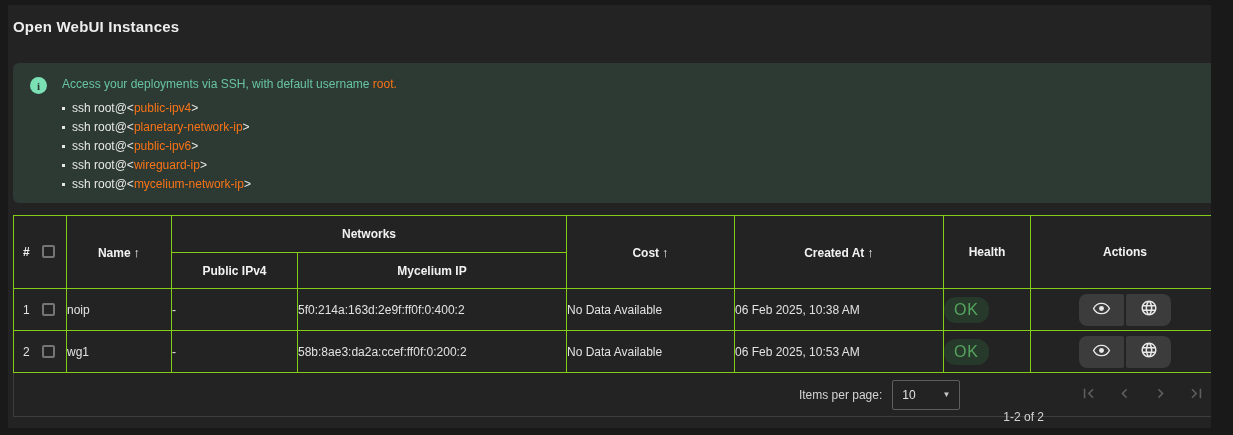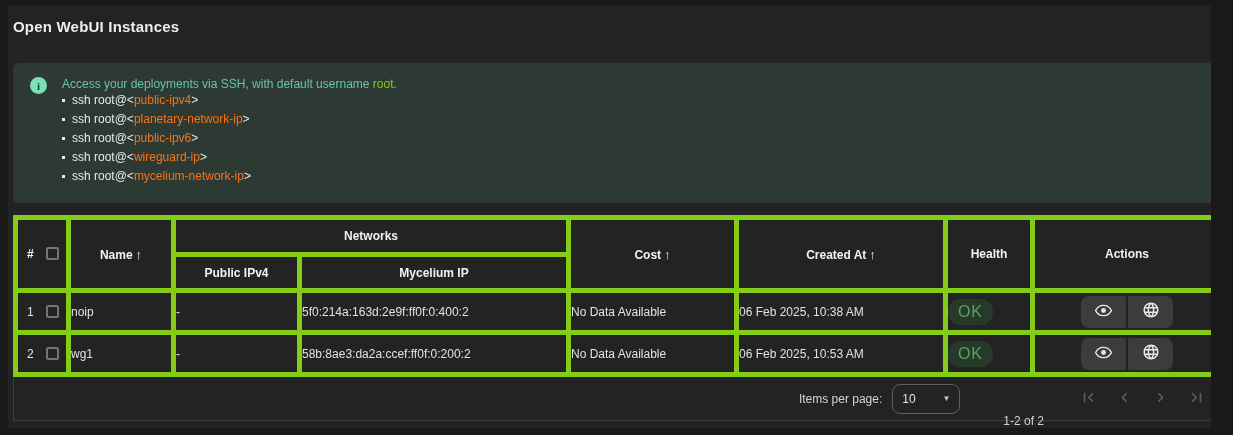--- a/index.html
+++ b/index.html
@@ -9,30 +9,30 @@
   .panel { position:absolute; left:8px; top:5px; width:1216px; height:423px; background:#232323; }
   .panel-inner { padding:0 5px; }
   .page-title { padding-top:13px; font-size:15px; font-weight:bold; color:#ededed; letter-spacing:0.2px; }
 
   
   .banner { position:relative; margin-top:28px; height:140px; background:#2d3a34; border-radius:6px; padding:14px 16px 0 49px; }
   .info-icon { position:absolute; left:17px; top:14px; width:17px; height:17px; border-radius:50%;
                background:#7be0b4; color:#2d3a34; font:bold 11px "Liberation Serif", serif;
                display:flex; align-items:center; justify-content:center; }
   .banner-heading { font-size:12px; color:#68c4a0; }
-  .banner-heading .muted { color:#84cc16; }
-  .ssh-list { list-style:none; margin-top:0;text-align:right; }
+  .banner-heading .muted { color:#f97316; }
+  .ssh-list { list-style:none; margin-top:8px;text-align:right; }
   .ssh-list li { height:19px; line-height:19px; font-size:12px; color:#e8e8e8; display:flex; align-items:center; }
   .bullet { display:inline-block; width:3px; height:3px; background:#e8e8e8; margin-right:7px; }
   .ph { color:#f97316; }
 
   
   .table-wrap { margin-top:12px; }
   table { border-collapse:collapse; table-layout:fixed; width:1206px; }
-  th, td { border:5px solid #84cc16; font-size:12px; }
+  th, td { border:1px solid #84cc16; font-size:12px; }
   th { color:#f2f2f2; font-weight:bold; text-align:center; }
   thead tr.group-row th { height:37px; }
   thead tr.sub-row th { height:36px; }
   tbody td { height:42px; text-align:left; color:#e2e2e2; }
   .cell-index { text-align:left; padding-left:9px; white-space:nowrap; }
   .cb { display:inline-block; width:13px; height:13px; border:2px solid #757575; border-radius:2px;
         vertical-align:middle; margin-left:9px; margin-top:-2px; background:transparent; cursor:pointer; }
   .sort-arrow { font-weight:normal; font-size:13px; margin-left:3px; }
 
   .health-badge { display:inline-block; padding:4px 10px; border-radius:12px; background:#27392b;
@@ -40,21 +40,21 @@
 
   .actions-group { display:flex; justify-content:center; gap:2px; }
   .action-btn { width:45px; height:32px; background:#3c3c3c; border:none; display:flex;
                 align-items:center; justify-content:center; cursor:pointer; }
   .action-btn.left { border-radius:8px 2px 2px 8px; }
   .action-btn.right { border-radius:2px 8px 8px 2px; }
 
   
   .table-footer { width:1206px; height:44px; border:1px solid #3d3d3d; border-top:none;
                   display:flex; align-items:center; justify-content:flex-end; color:#d4d4d4; font-size:12px;padding-left:14px; }
-  .ipp-select { margin-left:10px; width:68px; height:30px; border:1px solid #5e5e5e; border-radius:8px;
+  .ipp-select { margin-left:10px; width:68px; height:30px; border:1px solid #5e5e5e; border-radius:2px;
                 display:flex; align-items:center; justify-content:space-between; padding:0 9px; cursor:pointer; color:#e3e3e3; }
   .dd-arrow { font-size:8px; color:#c9c9c9; }
   .range-label { margin-left:43px;margin-top:44px; }
   .pager { display:flex; margin-left:26px; margin-right:4px; }
   .pg-btn { width:36px; height:36px; background:transparent; border:none; display:flex;
             align-items:center; justify-content:center; cursor:default; }
   .pg-btn svg { fill:#5e5e5e; }
 </style>
 </head>
 <body>

